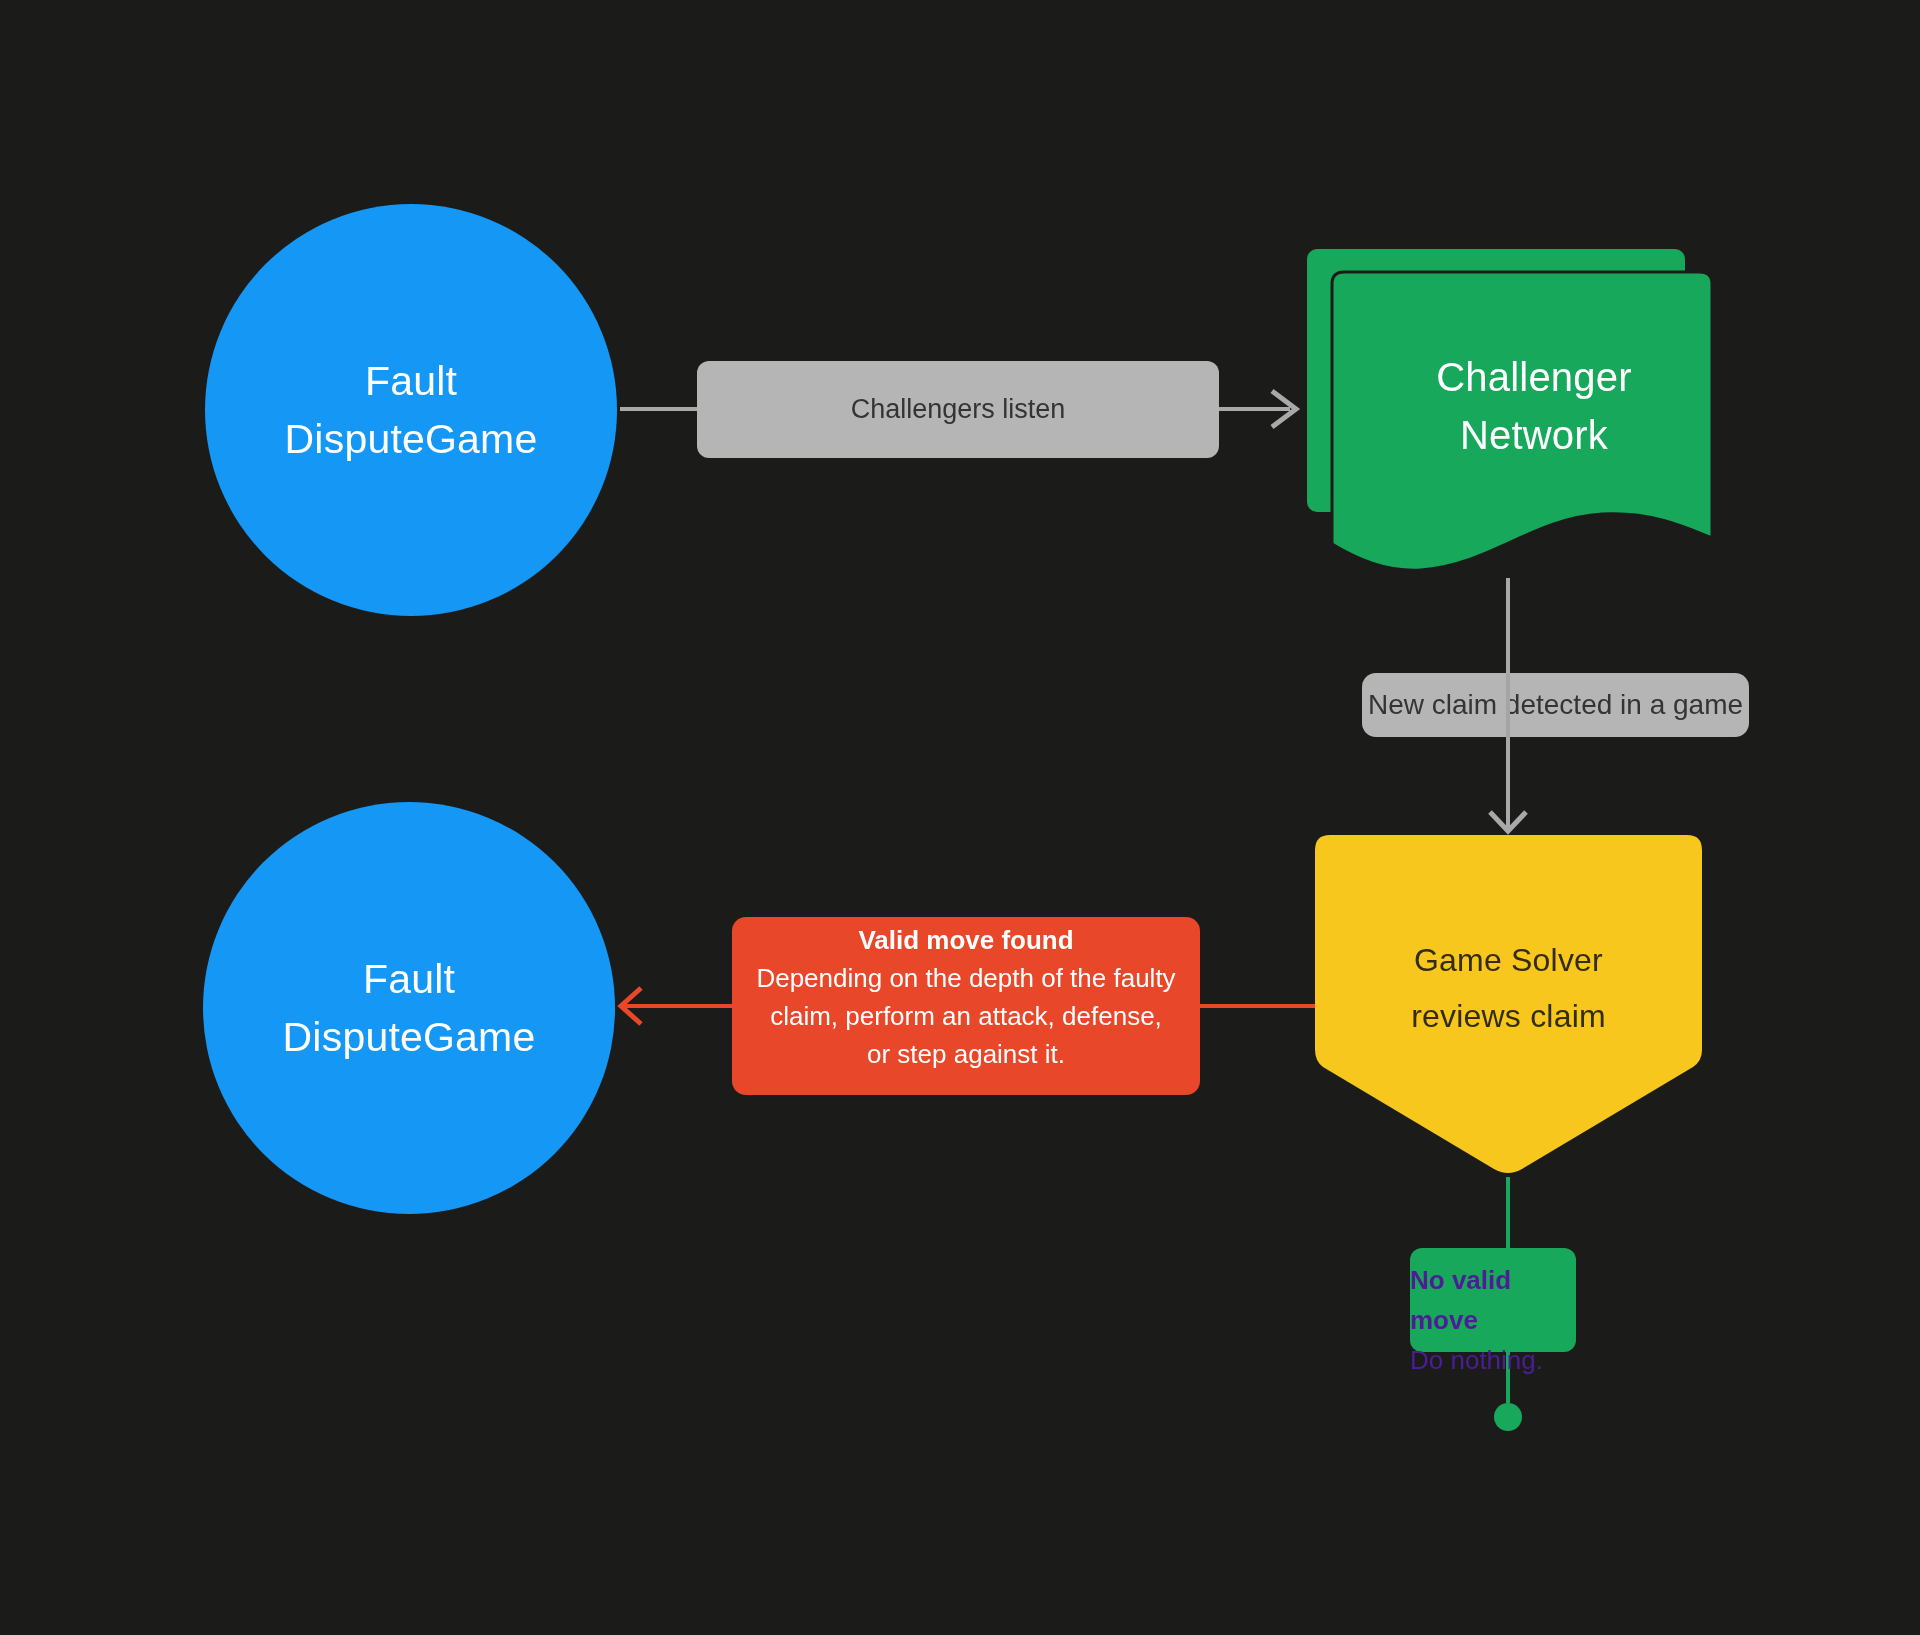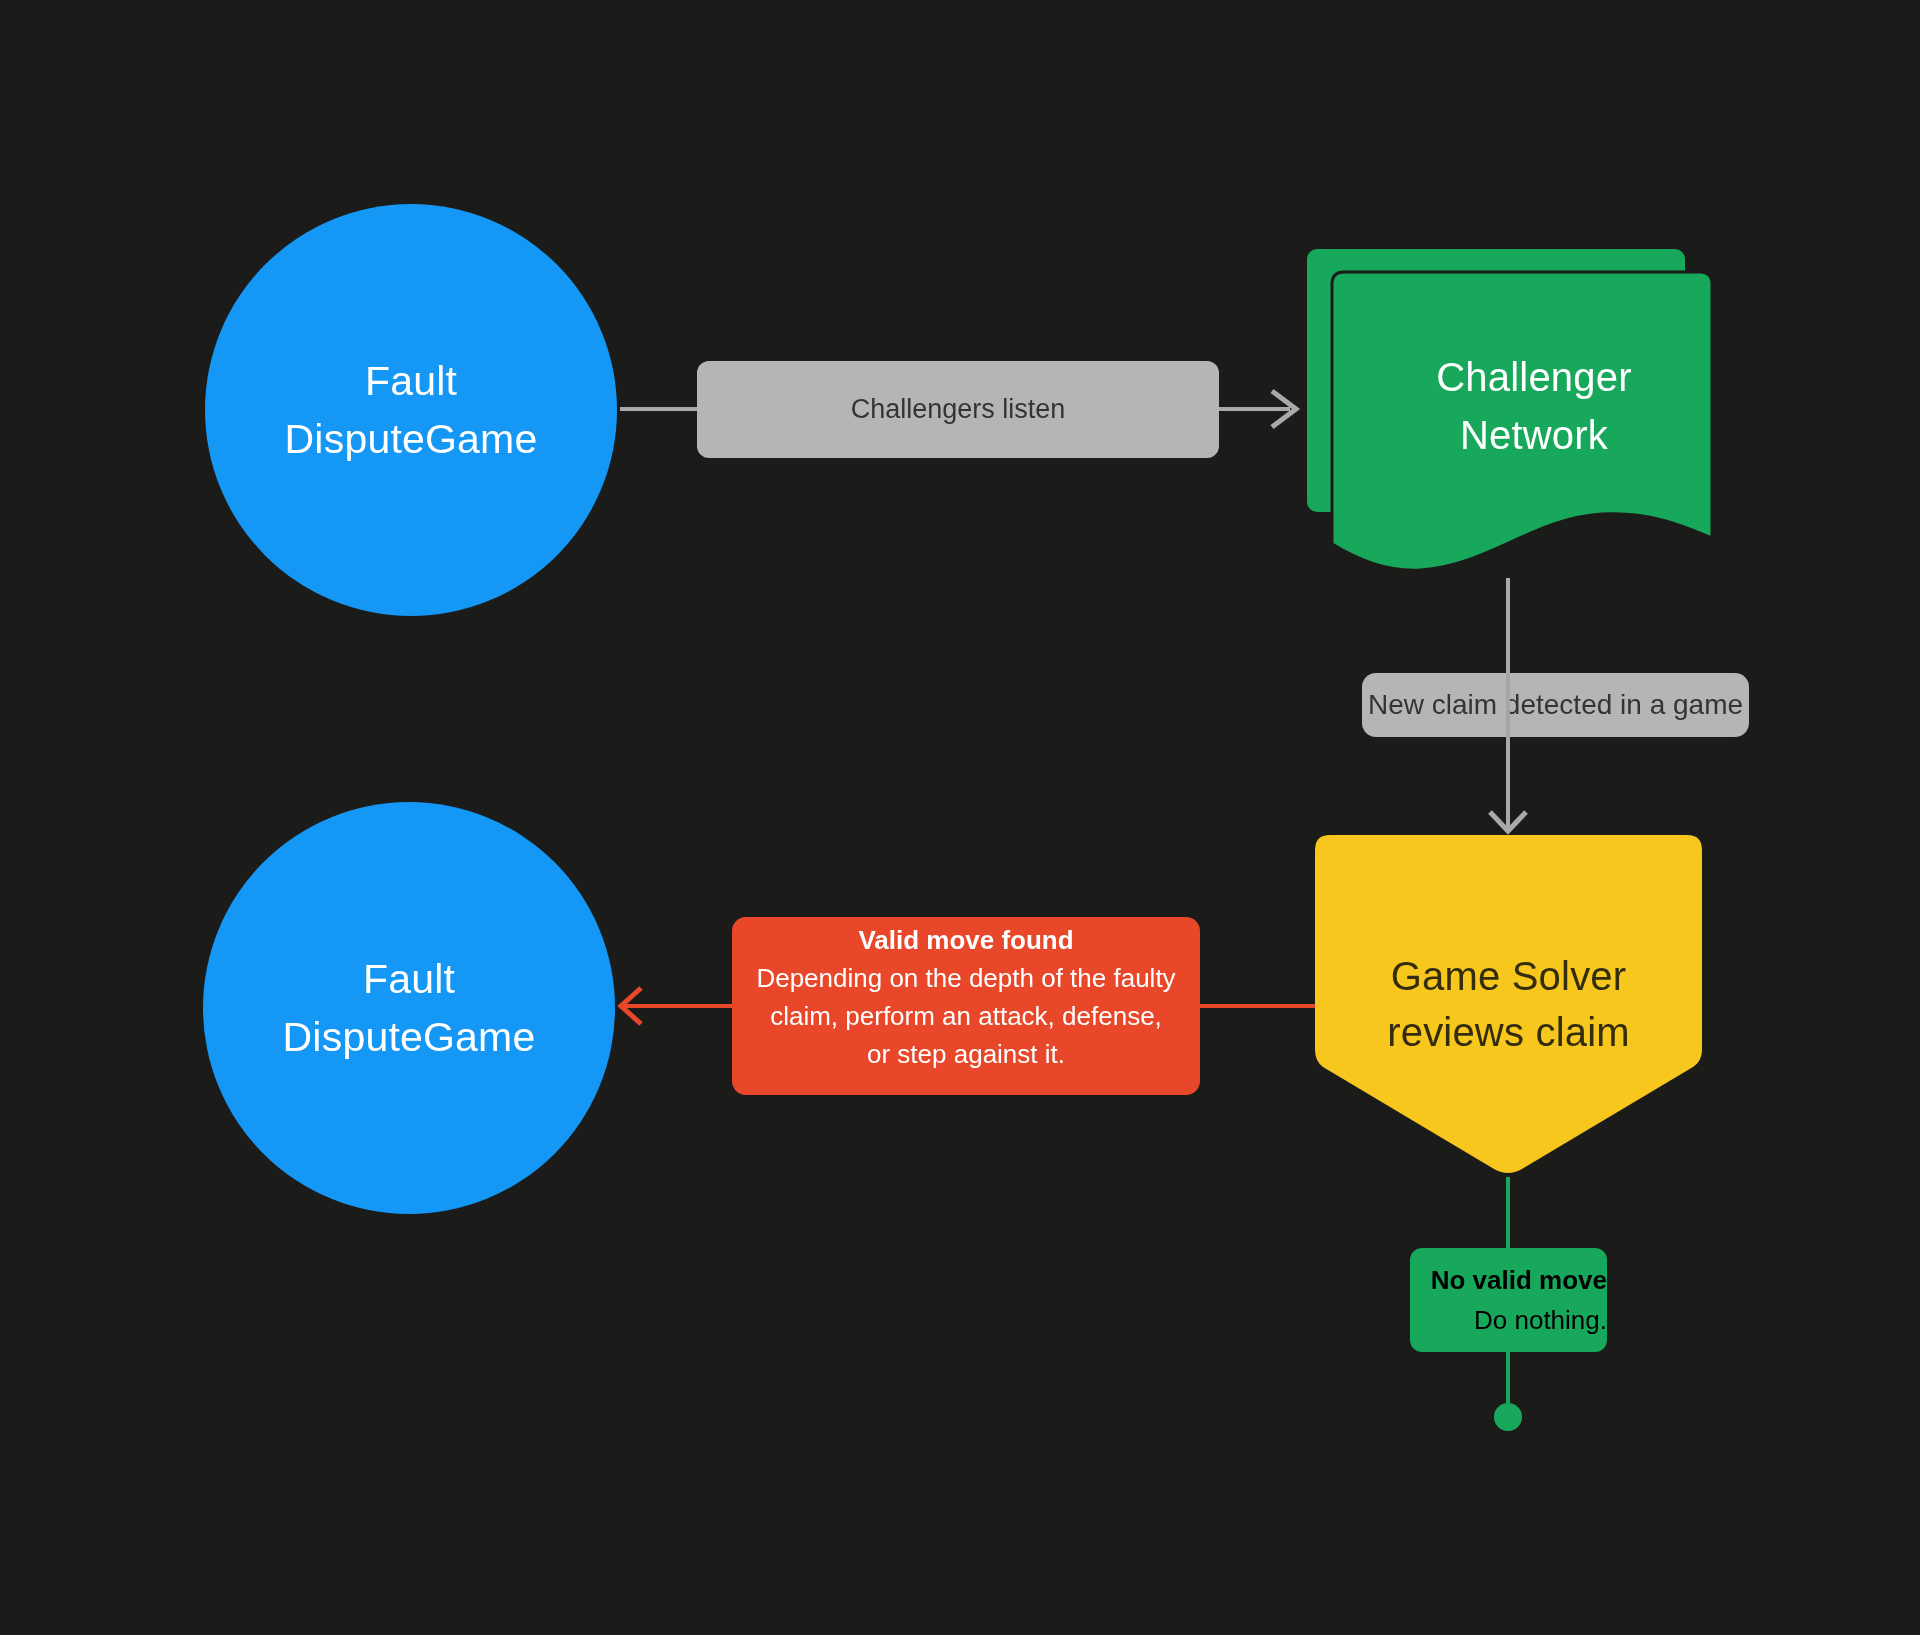--- a/index.html
+++ b/index.html
@@ -21,21 +21,21 @@
     display: flex;
     flex-direction: column;
     align-items: center;
     justify-content: center;
     text-align: center;
     color: #ffffff;
     font-size: 41px;
     line-height: 58px;
     letter-spacing: 0.2px;
   }
-  .node-text.on-yellow { color: #332d0d; font-size: 40px; line-height: 56px; margin-top: 16px; }
+  .node-text.on-yellow { color: #332d0d; font-size: 32px; line-height: 56px; }
   .node-text.on-green { font-size: 40px; margin-left: 12px; }
   .edge-label {
     background: #b5b5b5;
     color: #343434;
     display: flex;
     flex-direction: row;
     align-items: center;
     justify-content: center;
     text-align: center;
   }
@@ -58,25 +58,25 @@
     background: #e8472a;
     border-radius: 14px;
     color: #ffffff;
     text-align: center;
     font-size: 26px;
     line-height: 38px;
     padding-top: 4px;
   }
   #box-valid-move .title, #box-no-valid-move .title { font-weight: 700; }
   #box-no-valid-move {
-    left: 1410px; top: 1248px; width: 197px; height: 104px;
+    left: 1410px; top: 1248px; width: 166px; height: 104px;
     background: #18a85c;
     border-radius: 12px;
-    color: #000000;
-    text-align: right;
+    color: #4c1d95;
+    text-align: left;
     font-size: 26px;
     line-height: 40px;
     padding-top: 12px;
   }
   #text-fault-top   { left: 205px; top: 204px; width: 412px; height: 412px; }
   #text-fault-bottom{ left: 203px; top: 802px; width: 412px; height: 412px; }
   #text-challenger  { left: 1332px; top: 272px; width: 380px; height: 268px; }
   #text-game-solver { left: 1315px; top: 835px; width: 387px; height: 305px; }
 </style>
 </head>

